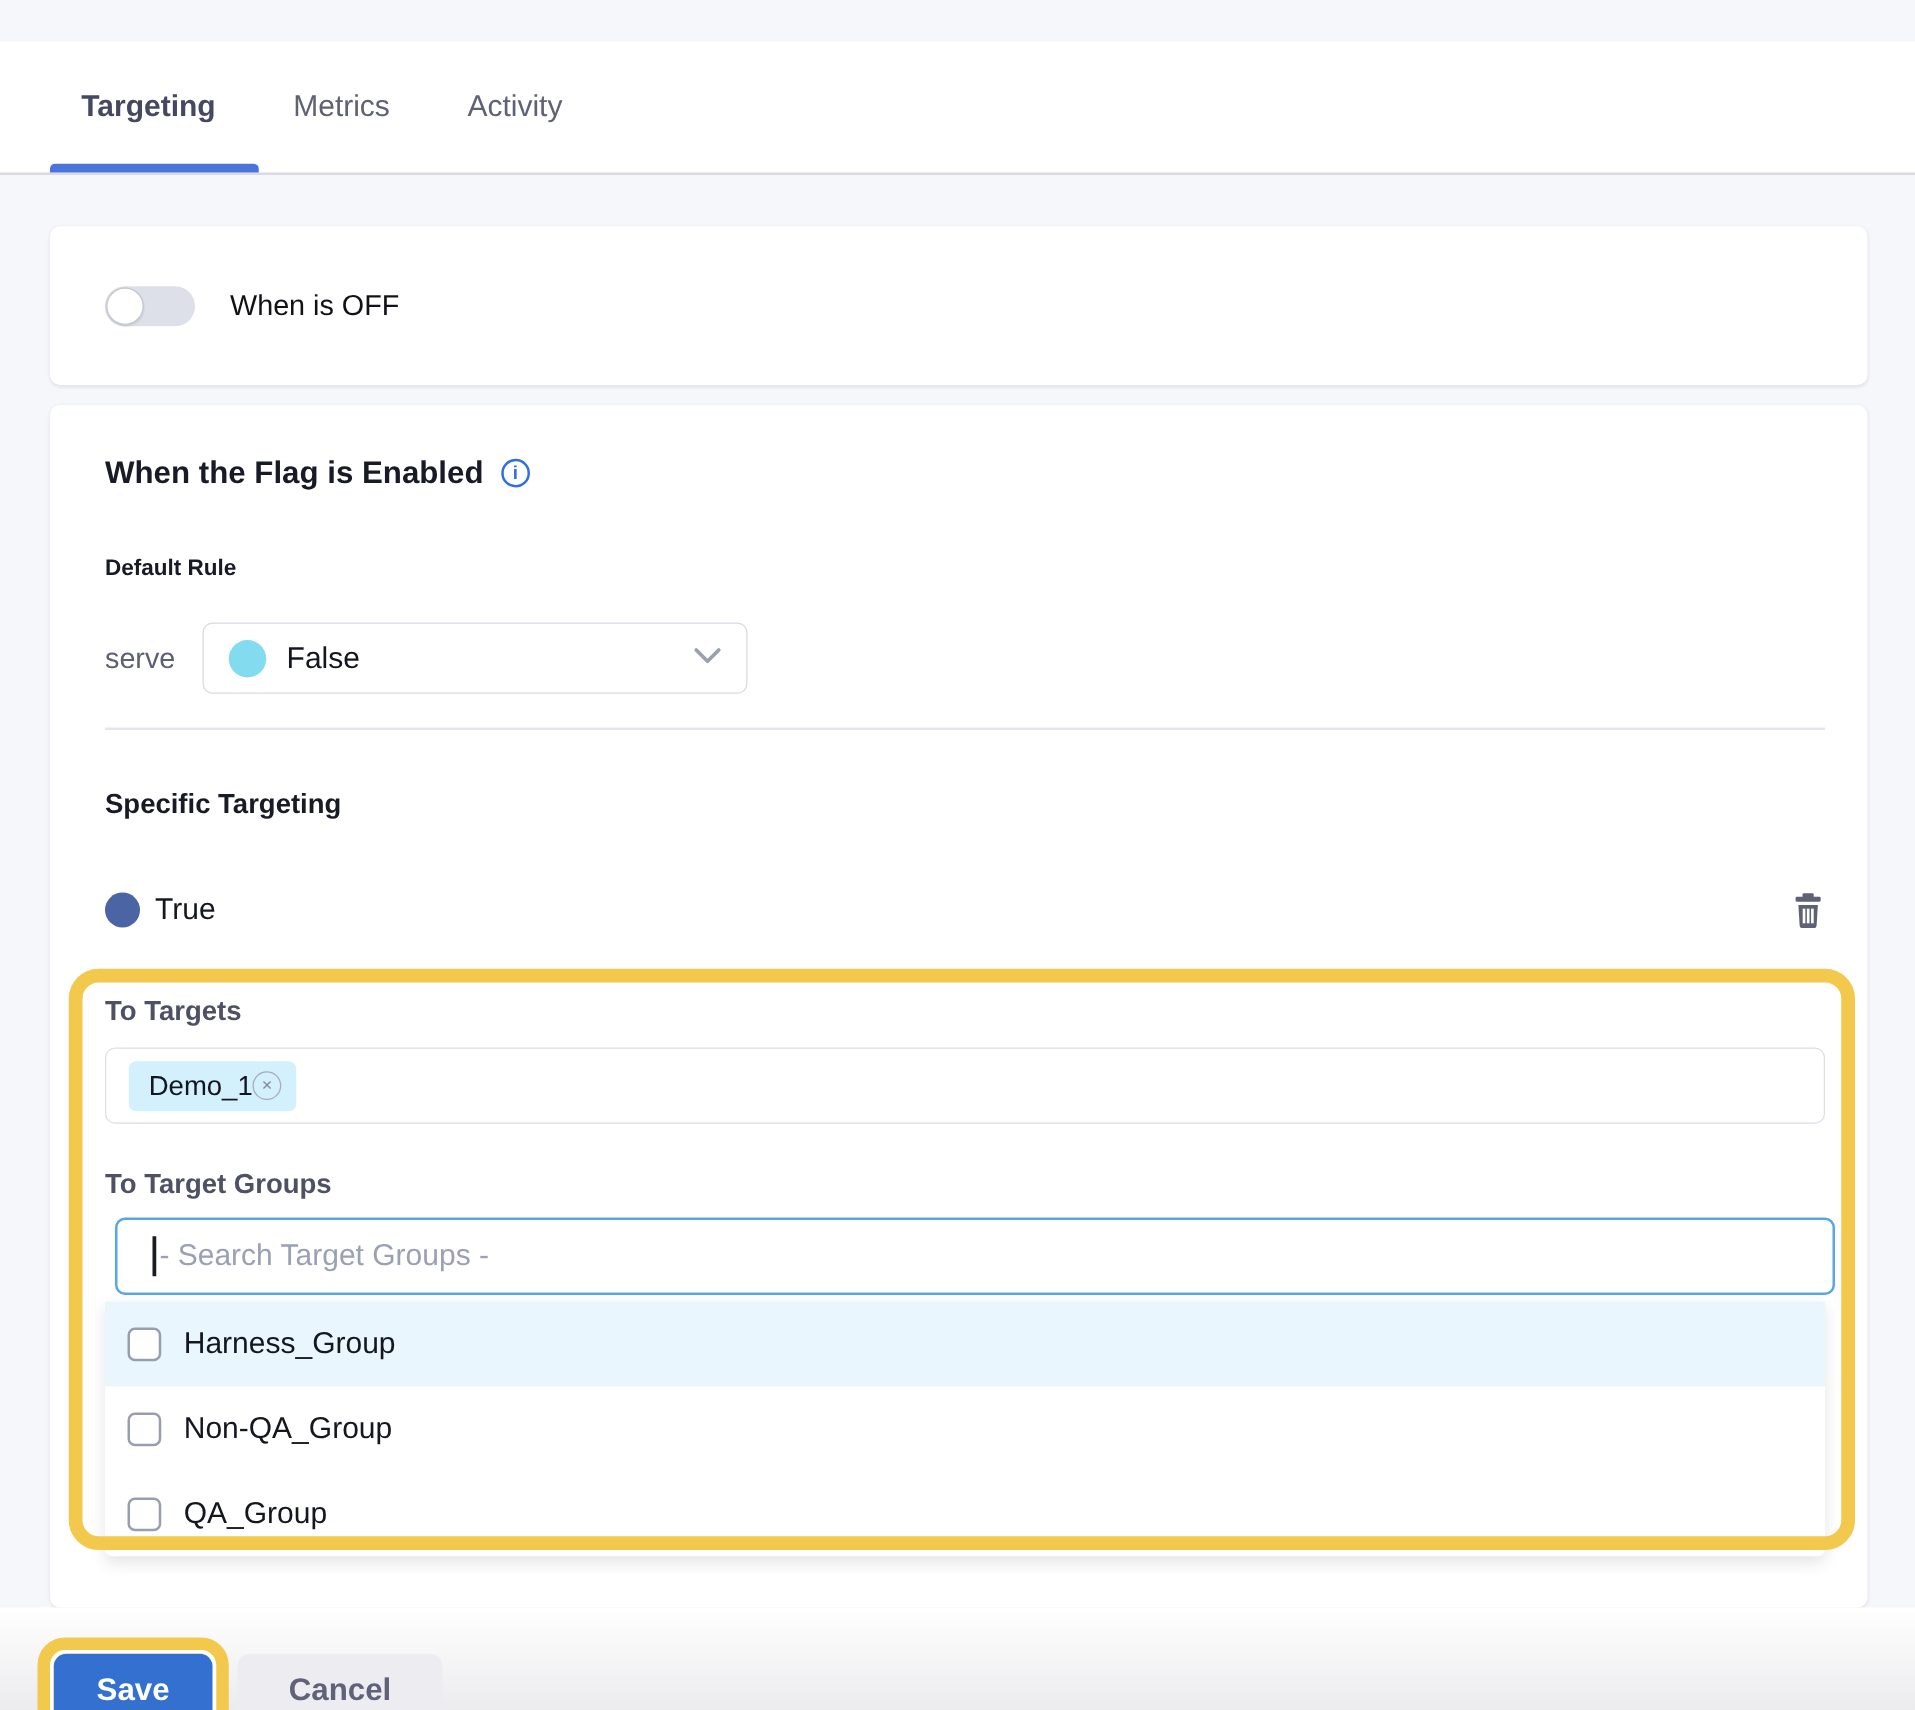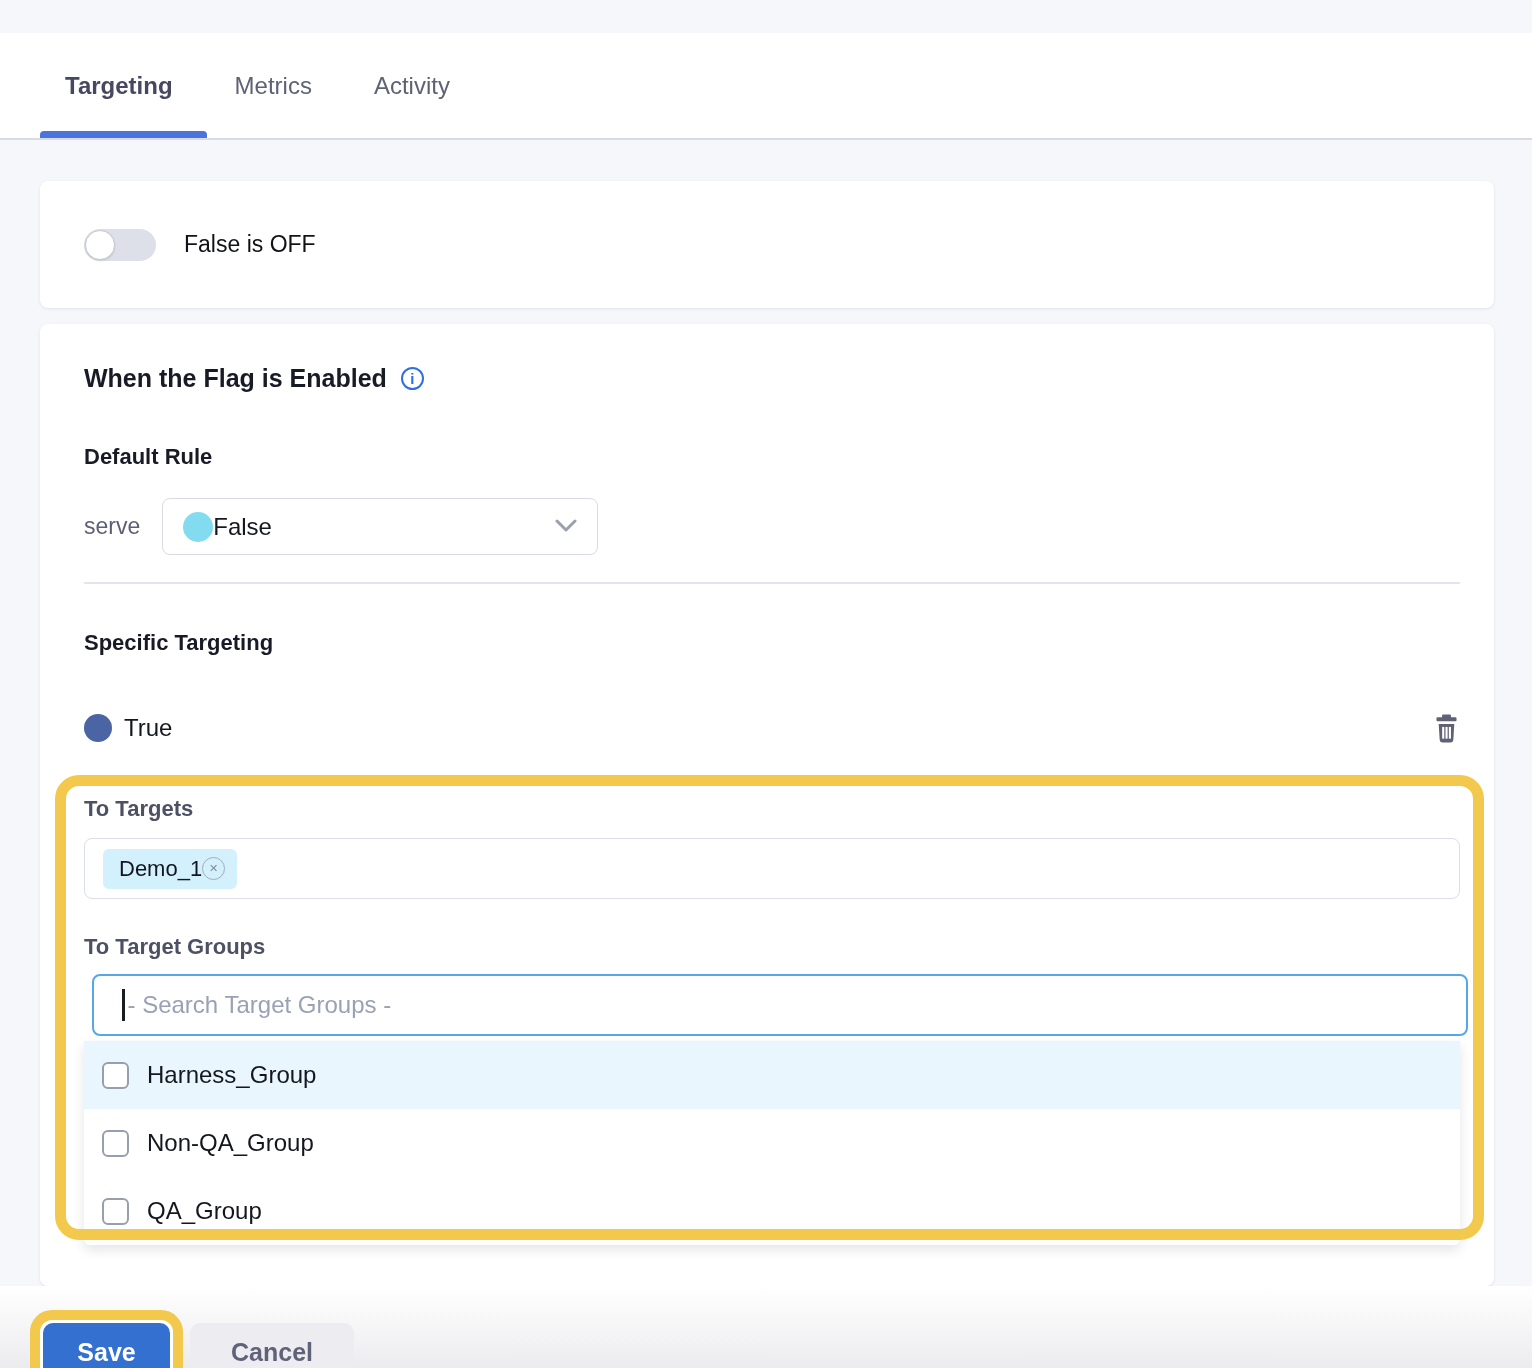--- a/index.html
+++ b/index.html
@@ -29,25 +29,25 @@
                   background:#ffffff; border:1px solid #c5c8d2; border-radius:50%;
                   box-shadow:0 1px 2px rgba(0,0,0,0.12); }
   .flag-label { margin-left:28px; font-size:23px; color:#101218; }
 
   
   .h-title { position:absolute; left:44px; top:40px; font-size:25px; font-weight:700;
              display:flex; align-items:center; gap:14px; }
   .info-icon { width:23px; height:23px; border:2px solid #2e6fe2; border-radius:50%;
                display:inline-flex; align-items:center; justify-content:center;
                font-size:15px; font-weight:600; color:#2e6fe2; cursor:pointer; }
-  .h-default  { position:absolute; left:44px; top:120px; font-size:22px; font-weight:700; }
+  .h-default  { position:absolute; left:44px; top:120px; font-size:18px; font-weight:700; }
   .serve-row  { position:absolute; left:44px; top:174px; display:flex; align-items:center; gap:22px; }
   .serve-label{ font-size:23px; color:#5d5f73; }
   .select { width:436px; height:57px; border:1.5px solid #d8dae4; border-radius:8px;
-            display:flex; align-items:center; padding:0 20px; gap:0; cursor:pointer;
+            display:flex; align-items:center; padding:0 20px; gap:16px; cursor:pointer;
             background:#fff; position:relative; }
   .dot { border-radius:50%; flex:0 0 auto; }
   .dot-cyan { width:30px; height:30px; background:#82dbef; }
   .dot-blue { width:28px; height:28px; background:#4a64a4; }
   .select-value { font-size:24px; color:#15171f; }
   .select-chevron { position:absolute; right:20px; top:50%; transform:translateY(-50%); }
 
   .divider { position:absolute; left:44px; right:34px; top:258px; height:2px; background:#e4e5ec; }
 
   .h-specific { position:absolute; left:44px; top:306px; font-size:22px; font-weight:700; }
@@ -111,21 +111,21 @@
       <div class="tab">Metrics</div>
       <div class="tab">Activity</div>
     </div>
     <div class="tab-underline"></div>
   </div>
 
   <div class="card card-toggle">
     <div class="switch">
       <div class="knob"></div>
     </div>
-    <div class="flag-label">False is OFF</div>
+    <div class="flag-label">When is OFF</div>
   </div>
 
   <div class="card card-main">
 
     <div class="h-title">
       <span>When the Flag is Enabled</span>
       <span class="info-icon">i</span>
     </div>
 
     <div class="h-default">Default Rule</div>

